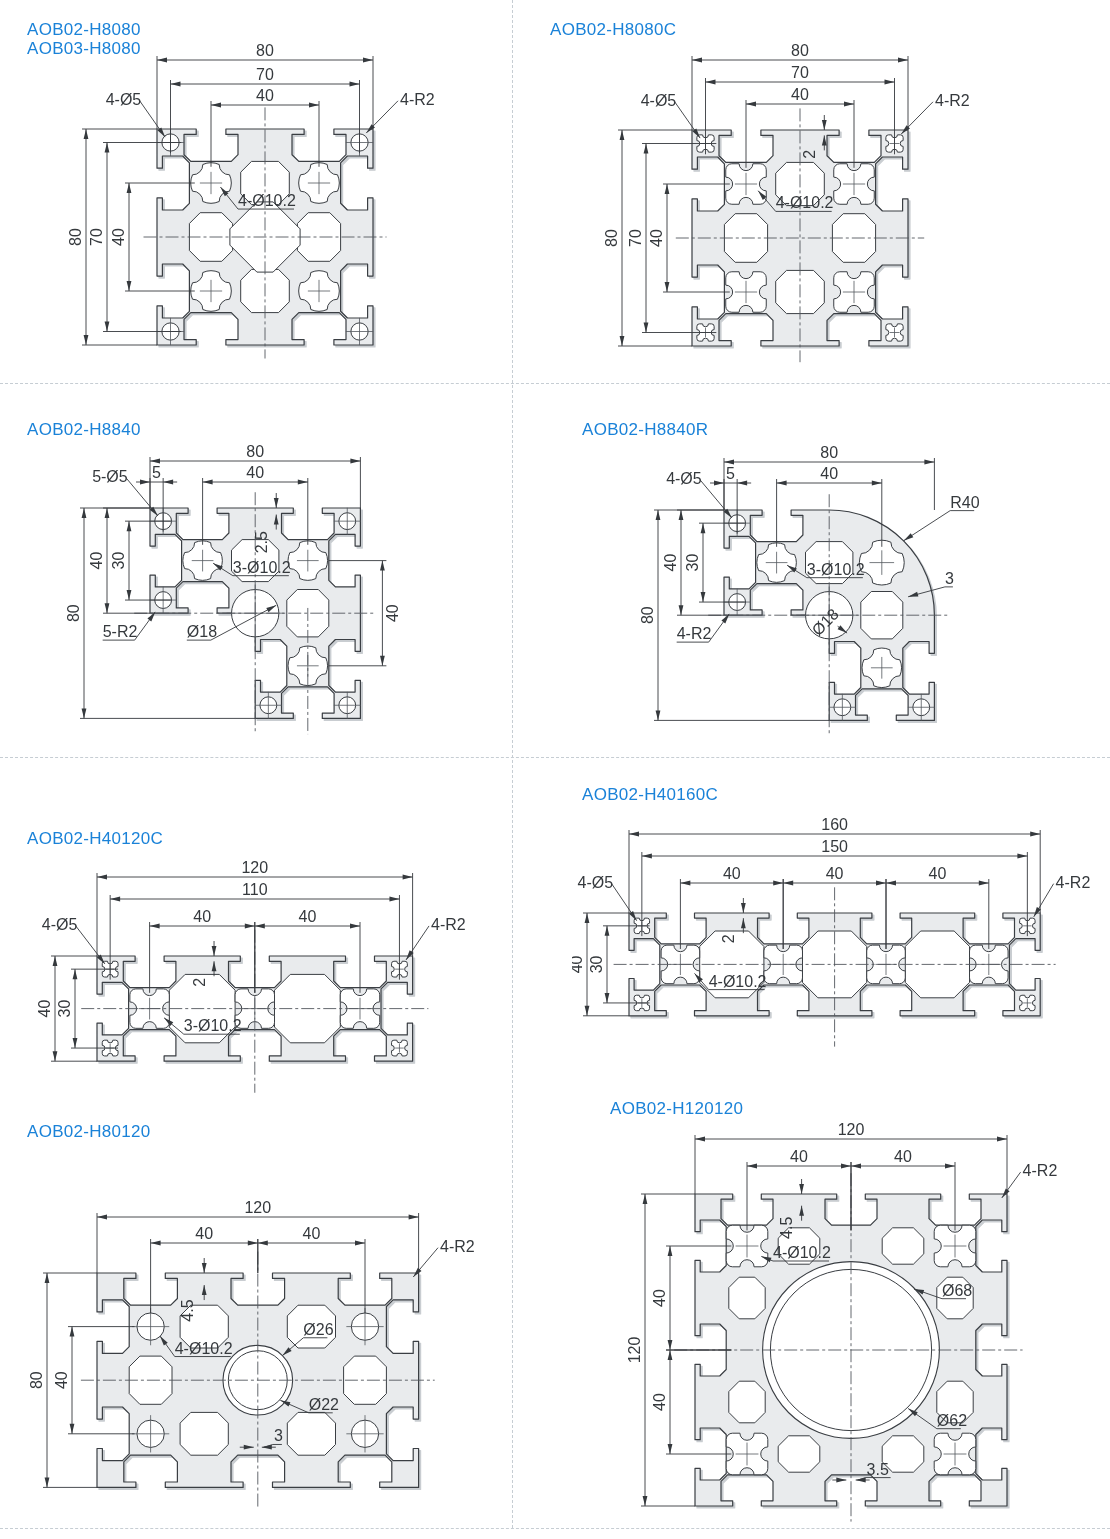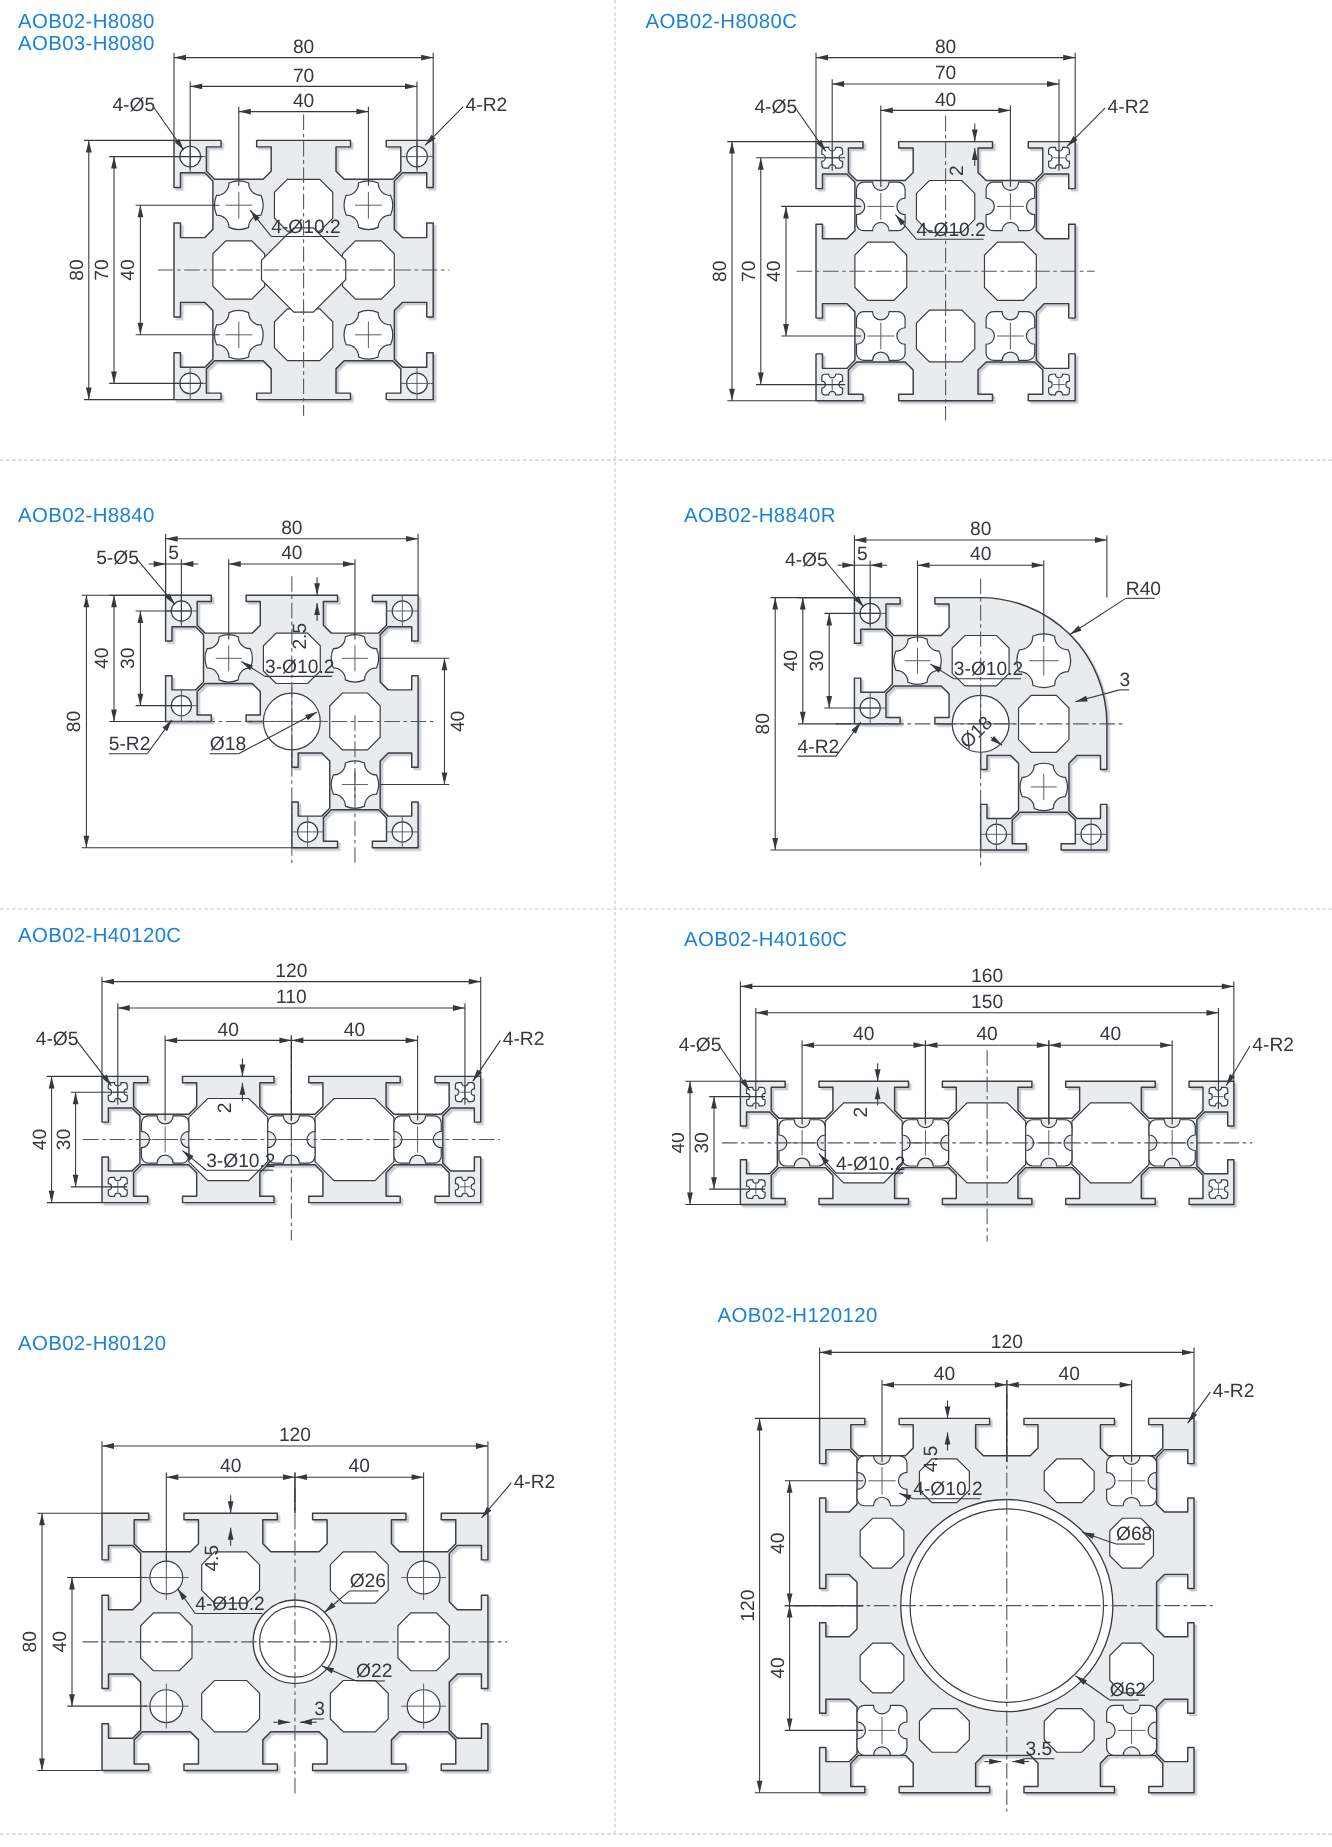--- a/index.html
+++ b/index.html
@@ -1,20 +1,20 @@
 <!DOCTYPE html>
 <html><head>
 <meta charset="utf-8">
 <style>
   html,body{margin:0;padding:0;background:#fff;}
   .page{position:relative;width:1110px;height:1539px;background:#ffffff;overflow:hidden;
         font-family:"Liberation Sans",sans-serif;}
-  figure.panel{position:absolute;margin:5px;padding:0;}
+  figure.panel{position:absolute;margin:17px;padding:0;}
   .hd{position:absolute;left:10px;z-index:2;}
-  .r0 .hd{top:3px}.r1 .hd{top:32px}.r2 .hd{top:13px}.r3 .hd{top:2px}
+  .r0 .hd{top:3px}.r1 .hd{top:20px}.r2 .hd{top:13px}.r3 .hd{top:2px}
   .ttl{color:#1a82d8;font-size:17px;line-height:19px;letter-spacing:.3px;}
   svg{position:absolute;left:0;top:0;}
   svg text{font-family:"Liberation Sans",sans-serif;}
   .sep{position:absolute;z-index:1;}
   .sep-v{left:512px;top:0;width:0;height:1528px;border-left:1px dashed #c6cdd3;}
   .sep-h{left:0;width:1110px;height:0;border-top:1px dashed #c6cdd3;}
 </style>
 </head>
 <body>
 
@@ -359,21 +359,21 @@
         <text x="257.2" y="225.95999999999998" fill="#35393d" font-size="16" text-anchor="middle" transform="rotate(-45 257.2 225.95999999999998)">Ø18</text>
         <line x1="265.616" y1="226.246" x2="275.084" y2="233.084" stroke="#35393d" stroke-width="0.9"></line>
         <path d="M 275.084 233.084 L 265.57203038677477 229.17472460971615 L 268.38238504522764 225.2834643133967 Z" fill="#35393d"></path>
         <text x="104.66" y="239.11" fill="#35393d" font-size="16" text-anchor="start">4-R2</text>
         <line x1="104.66" y1="242.11" x2="136.66" y2="242.11" stroke="#35393d" stroke-width="0.9"></line>
         <line x1="136.66" y1="242.11" x2="157.26" y2="213.885" stroke="#35393d" stroke-width="0.9"></line>
         <path d="M 157.26 213.885 L 153.30326621746795 223.37732625725485 L 149.42609065796094 220.54757190735776 Z" fill="#35393d"></path>
       </svg>
   </figure>
 
-  <figure class="panel r2" style="left:0;top:752px;width:555px;height:323px">
+  <figure class="panel r2" style="left:0;top:799px;width:555px;height:323px">
     <div class="hd">
       <div class="ttl">AOB02-H40120C</div>
     </div>
     <svg width="555" height="323">
         <path d="M 80.0 140.0 L 118.1 140.0 L 118.1 145.3 L 106.3 145.3 L 106.3 165.0 L 112.9 171.6 L 152.3 171.6 L 158.9 165.0 L 158.9 145.3 L 147.1 145.3 L 147.1 140.0 L 185.2 140.0 L 185.2 140.0 L 223.3 140.0 L 223.3 145.3 L 211.5 145.3 L 211.5 165.0 L 218.1 171.6 L 257.5 171.6 L 264.1 165.0 L 264.1 145.3 L 252.3 145.3 L 252.3 140.0 L 290.4 140.0 L 290.4 140.0 L 328.5 140.0 L 328.5 145.3 L 316.7 145.3 L 316.7 165.0 L 323.3 171.6 L 362.7 171.6 L 369.3 165.0 L 369.3 145.3 L 357.5 145.3 L 357.5 140.0 L 395.6 140.0 L 395.6 140.0 L 395.6 178.1 L 390.3 178.1 L 390.3 166.3 L 370.6 166.3 L 364.0 172.9 L 364.0 212.3 L 370.6 218.9 L 390.3 218.9 L 390.3 207.1 L 395.6 207.1 L 395.6 245.2 L 395.6 245.2 L 357.5 245.2 L 357.5 239.9 L 369.3 239.9 L 369.3 220.2 L 362.7 213.6 L 323.3 213.6 L 316.7 220.2 L 316.7 239.9 L 328.5 239.9 L 328.5 245.2 L 290.4 245.2 L 290.4 245.2 L 252.3 245.2 L 252.3 239.9 L 264.1 239.9 L 264.1 220.2 L 257.5 213.6 L 218.1 213.6 L 211.5 220.2 L 211.5 239.9 L 223.3 239.9 L 223.3 245.2 L 185.2 245.2 L 185.2 245.2 L 147.1 245.2 L 147.1 239.9 L 158.9 239.9 L 158.9 220.2 L 152.3 213.6 L 112.9 213.6 L 106.3 220.2 L 106.3 239.9 L 118.1 239.9 L 118.1 245.2 L 80.0 245.2 L 80.0 245.2 L 80.0 207.1 L 85.3 207.1 L 85.3 218.9 L 105.0 218.9 L 111.6 212.3 L 111.6 172.9 L 105.0 166.3 L 85.3 166.3 L 85.3 178.1 L 80.0 178.1 L 80.0 140.0 Z" fill="#e9ebed" stroke="#3a3e43" stroke-width="1.2" stroke-linejoin="round" style="filter:drop-shadow(2px 2.5px 0 #c9cdd1)"></path>
         <path d="M168.1 158.4L202.3 158.4L218.1 174.2L218.1 211.0L202.3 226.8L168.1 226.8L152.3 211.0L152.3 174.2Z" fill="#fff" stroke="#3a3e43" stroke-width="1"></path>
         <path d="M273.3 158.4L307.5 158.4L323.3 174.2L323.3 211.0L307.5 226.8L273.3 226.8L257.5 211.0L257.5 174.2Z" fill="#fff" stroke="#3a3e43" stroke-width="1"></path>
         <path d="M 87.62700000000001 145.26000000000002 L 90.46740000000001 145.26000000000002 A 2.6826 2.6826 0 0 0 95.8326 145.26000000000002 L 98.673 145.26000000000002 A 2.367 2.367 0 0 1 101.04 147.627 L 101.04 150.4674 A 2.6826 2.6826 0 0 0 101.04 155.8326 L 101.04 158.673 A 2.367 2.367 0 0 1 98.673 161.04 L 95.8326 161.04 A 2.6826 2.6826 0 0 0 90.46740000000001 161.04 L 87.62700000000001 161.04 A 2.367 2.367 0 0 1 85.26 158.673 L 85.26 155.8326 A 2.6826 2.6826 0 0 0 85.26 150.4674 L 85.26 147.627 A 2.367 2.367 0 0 1 87.62700000000001 145.26000000000002 Z" fill="#fff" stroke="#3a3e43" stroke-width="1"></path>
         <path d="M 88.8105 153.15 H 97.4895 M 93.15 148.81050000000002 V 157.4895" stroke="#53585e" stroke-width="0.8" fill="none"></path>
         <path d="M 376.927 145.26000000000002 L 379.7674 145.26000000000002 A 2.6826 2.6826 0 0 0 385.13259999999997 145.26000000000002 L 387.97299999999996 145.26000000000002 A 2.367 2.367 0 0 1 390.34 147.627 L 390.34 150.4674 A 2.6826 2.6826 0 0 0 390.34 155.8326 L 390.34 158.673 A 2.367 2.367 0 0 1 387.97299999999996 161.04 L 385.13259999999997 161.04 A 2.6826 2.6826 0 0 0 379.7674 161.04 L 376.927 161.04 A 2.367 2.367 0 0 1 374.56 158.673 L 374.56 155.8326 A 2.6826 2.6826 0 0 0 374.56 150.4674 L 374.56 147.627 A 2.367 2.367 0 0 1 376.927 145.26000000000002 Z" fill="#fff" stroke="#3a3e43" stroke-width="1"></path>

